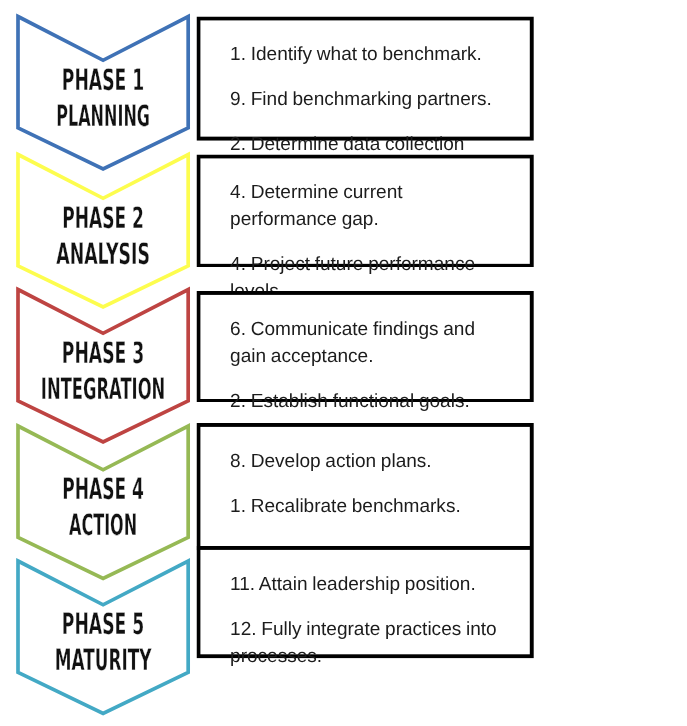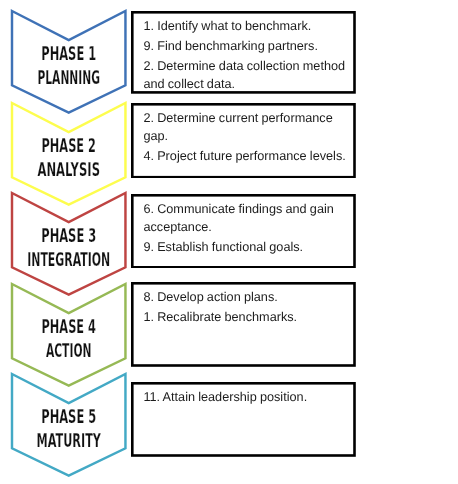--- a/index.html
+++ b/index.html
@@ -15,21 +15,21 @@
 
   svg.phase-label{position:absolute;left:11.65px;top:20px;overflow:visible;}
   svg.phase-label text{font-family:"DejaVu Sans",sans-serif;font-weight:700;fill:#111111;
        filter:opacity(1);text-anchor:middle;}
   svg.phase-label text.thin{fill:none;stroke:#ffffff;stroke-width:0.25;}
 
   .steps-box{position:absolute;left:131px;width:224.8px;background:#ffffff;}
   .steps-box svg.frame{position:absolute;left:0;top:0;}
   .steps-box svg.frame rect{fill:#ffffff;stroke:#000000;stroke-width:2.6;}
   .steps-list{position:absolute;left:10.4px;right:4.6px;top:4.0px;}
-  .steps-list p{margin:2px;padding:0;color:#1c1c1c;font-size:12.7px;line-height:18.15px;
+  .steps-list p{margin:12px;padding:0;color:#1c1c1c;font-size:12.7px;line-height:18.15px;
        word-spacing:-0.35px;font-family:"Liberation Sans",sans-serif;
        text-rendering:geometricPrecision;}
 </style>
 </head>
 <body>
 
 <div class="diagram">
 
   <div class="phase-row" style="top:10.7px">
     <svg class="chevron" width="118" height="106">
@@ -62,21 +62,21 @@
       <text class="thin" x="56.72" y="28.7" font-size="19.6" textLength="54.5" lengthAdjust="spacingAndGlyphs">PHASE 2</text>
       <text x="56.72" y="52.8" font-size="19.6" textLength="62.5" lengthAdjust="spacingAndGlyphs">ANALYSIS</text>
       <text class="thin" x="56.72" y="52.8" font-size="19.6" textLength="62.5" lengthAdjust="spacingAndGlyphs">ANALYSIS</text>
     </svg>
   </div>
   <div class="steps-box" style="top:102.7px;height:75.5px">
     <svg class="frame" width="224.8" height="75.5">
       <rect x="1.3" y="1.3" width="222.2" height="72.9"></rect>
     </svg>
     <div class="steps-list">
-      <p>2. Determine current performance gap.</p>
+      <p>4. Determine current performance gap.</p>
       <p>4. Project future performance levels.</p>
     </div>
   </div>
 
   <div class="phase-row" style="top:193.2px">
     <svg class="chevron" width="118" height="106">
       <path d="M2,2 L58.73,31.2 L115.45,2 L115.45,76.3 L58.73,103.6 L2,76.3 Z" stroke="#be4442"></path>
     </svg>
     <svg class="phase-label" width="113.45" height="80">
       <text x="56.72" y="28.7" font-size="19.6" textLength="55" lengthAdjust="spacingAndGlyphs">PHASE 3</text>
@@ -84,21 +84,21 @@
       <text x="56.72" y="52.8" font-size="19.6" textLength="83" lengthAdjust="spacingAndGlyphs">INTEGRATION</text>
       <text class="thin" x="56.72" y="52.8" font-size="19.6" textLength="83" lengthAdjust="spacingAndGlyphs">INTEGRATION</text>
     </svg>
   </div>
   <div class="steps-box" style="top:193.6px;height:65px">
     <svg class="frame" width="224.8" height="74.6">
       <rect x="1.3" y="1.3" width="222.2" height="72"></rect>
     </svg>
     <div class="steps-list">
       <p>6. Communicate findings and gain acceptance.</p>
-      <p>9. Establish functional goals.</p>
+      <p>2. Establish functional goals.</p>
     </div>
   </div>
 
   <div class="phase-row" style="top:283.5px">
     <svg class="chevron" width="118" height="106">
       <path d="M2,2 L58.73,31.2 L115.45,2 L115.45,76.3 L58.73,103.6 L2,76.3 Z" stroke="#96b955"></path>
     </svg>
     <svg class="phase-label" width="113.45" height="80">
       <text x="56.72" y="28.7" font-size="19.6" textLength="54.5" lengthAdjust="spacingAndGlyphs">PHASE 4</text>
       <text class="thin" x="56.72" y="28.7" font-size="19.6" textLength="54.5" lengthAdjust="spacingAndGlyphs">PHASE 4</text>
@@ -120,22 +120,23 @@
     <svg class="chevron" width="118" height="106">
       <path d="M2,2 L58.73,31.2 L115.45,2 L115.45,76.3 L58.73,103.6 L2,76.3 Z" stroke="#43a9c5"></path>
     </svg>
     <svg class="phase-label" width="113.45" height="80">
       <text x="56.72" y="28.7" font-size="19.6" textLength="55" lengthAdjust="spacingAndGlyphs">PHASE 5</text>
       <text class="thin" x="56.72" y="28.7" font-size="19.6" textLength="55" lengthAdjust="spacingAndGlyphs">PHASE 5</text>
       <text x="56.72" y="52.8" font-size="19.6" textLength="64.5" lengthAdjust="spacingAndGlyphs">MATURITY</text>
       <text class="thin" x="56.72" y="52.8" font-size="19.6" textLength="64.5" lengthAdjust="spacingAndGlyphs">MATURITY</text>
     </svg>
   </div>
-  <div class="steps-box" style="top:382px;height:89px">
+  <div class="steps-box" style="top:364px;height:89px">
     <svg class="frame" width="224.8" height="74.8">
       <rect x="1.3" y="1.3" width="222.2" height="72.2"></rect>
     </svg>
     <div class="steps-list">
       <p>11. Attain leadership position.</p>
+      <p>12. Fully integrate practices into processes.</p>
     </div>
   </div>
 
 </div>
 
 </body></html>

